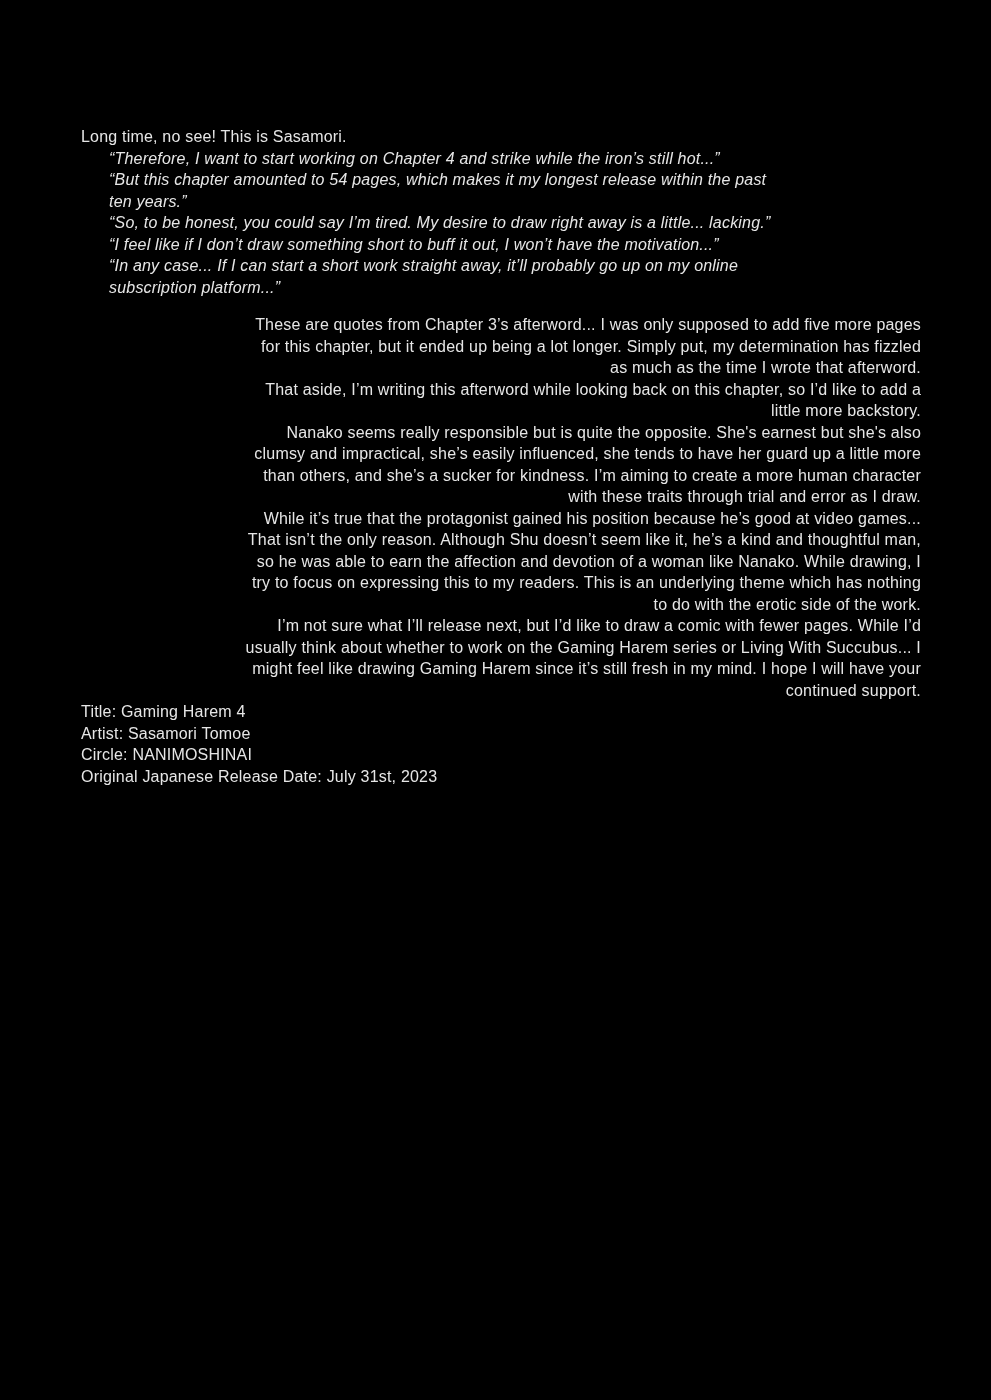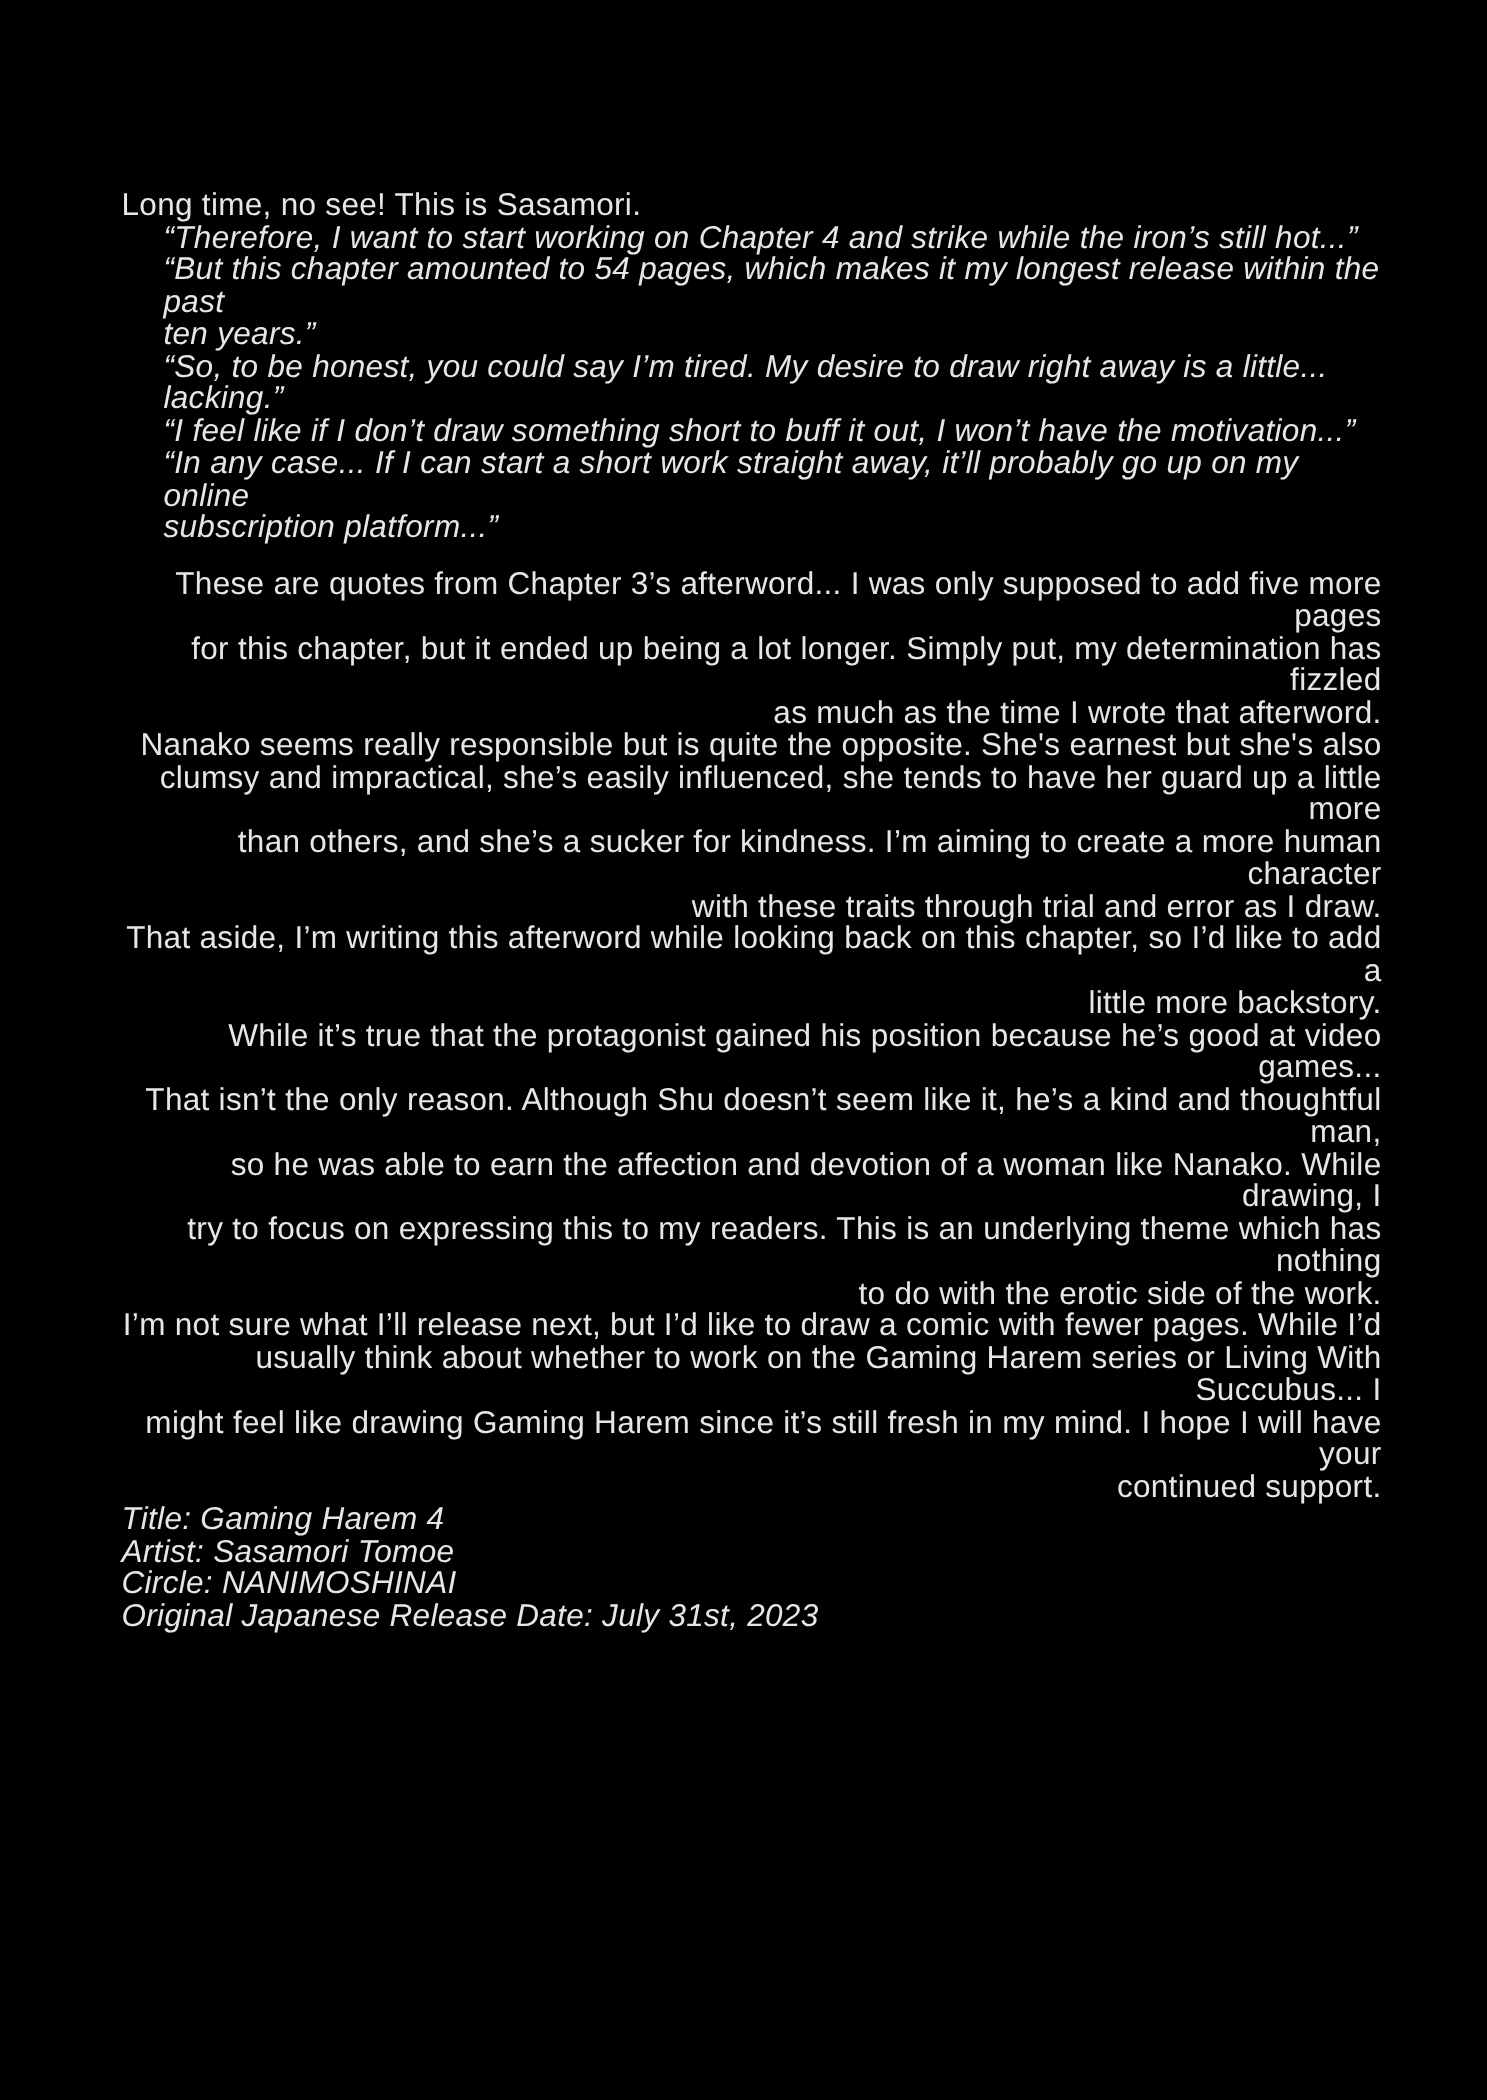--- a/index.html
+++ b/index.html
@@ -8,38 +8,38 @@
     background: #000000;
   }
   .page {
     position: relative;
     width: 991px;
     height: 1400px;
     background: #000000;
     box-sizing: border-box;
     padding: 126px 70px 0 81px;
     font-family: "Liberation Sans", sans-serif;
-    font-size: 21px;
+    font-size: 16px;
     line-height: 21.5px;
     letter-spacing: 0.2px;
     color: #e6e6e6;
     overflow: hidden;
   }
   .page p {
     margin: 0;
     white-space: pre-line;
     max-width: 845px;
   }
   .intro        { margin-bottom: 19px; }
   .quote-block  { font-style: italic; margin-bottom: 16px; margin-left: 28px; }
   .quote-block p{ margin: 0; }
   .para         { margin-bottom: 19px; text-align: right; }
   .para-tight   { margin-bottom: 14px; }
   .para-before-credits { margin-bottom: 103px; }
-  .credits-block{ margin-bottom: 254px; font-style: italic; }
+  .credits-block{ margin-bottom: 254px; }
   .credits-block p { margin: 0; }
   .disclaimer   { margin-bottom: 0; }
 </style>
 </head>
 <body>
 
 <div class="page">
 
   <p class="intro">Long time, no see! This is Sasamori.</p>
 
@@ -50,27 +50,27 @@
     <p>“So, to be honest, you could say I’m tired. My desire to draw right away is a little... lacking.”</p>
     <p>“I feel like if I don’t draw something short to buff it out, I won’t have the motivation...”</p>
     <p>“In any case... If I can start a short work straight away, it’ll probably go up on my online
 subscription platform...”</p>
   </div>
 
   <p class="para">These are quotes from Chapter 3’s afterword... I was only supposed to add five more pages
 for this chapter, but it ended up being a lot longer. Simply put, my determination has fizzled
 as much as the time I wrote that afterword.</p>
 
+  <p class="para">That aside, I’m writing this afterword while looking back on this chapter, so I’d like to add a
+little more backstory.</p>
+
   <p class="para">Nanako seems really responsible but is quite the opposite. She's earnest but she's also
 clumsy and impractical, she’s easily influenced, she tends to have her guard up a little more
 than others, and she’s a sucker for kindness. I’m aiming to create a more human character
 with these traits through trial and error as I draw.</p>
-
-  <p class="para">That aside, I’m writing this afterword while looking back on this chapter, so I’d like to add a
-little more backstory.</p>
 
   <p class="para para-tight">While it’s true that the protagonist gained his position because he’s good at video games...
 That isn’t the only reason. Although Shu doesn’t seem like it, he’s a kind and thoughtful man,
 so he was able to earn the affection and devotion of a woman like Nanako. While drawing, I
 try to focus on expressing this to my readers. This is an underlying theme which has nothing
 to do with the erotic side of the work.</p>
 
   <p class="para para-before-credits">I’m not sure what I’ll release next, but I’d like to draw a comic with fewer pages. While I’d
 usually think about whether to work on the Gaming Harem series or Living With Succubus... I
 might feel like drawing Gaming Harem since it’s still fresh in my mind. I hope I will have your

